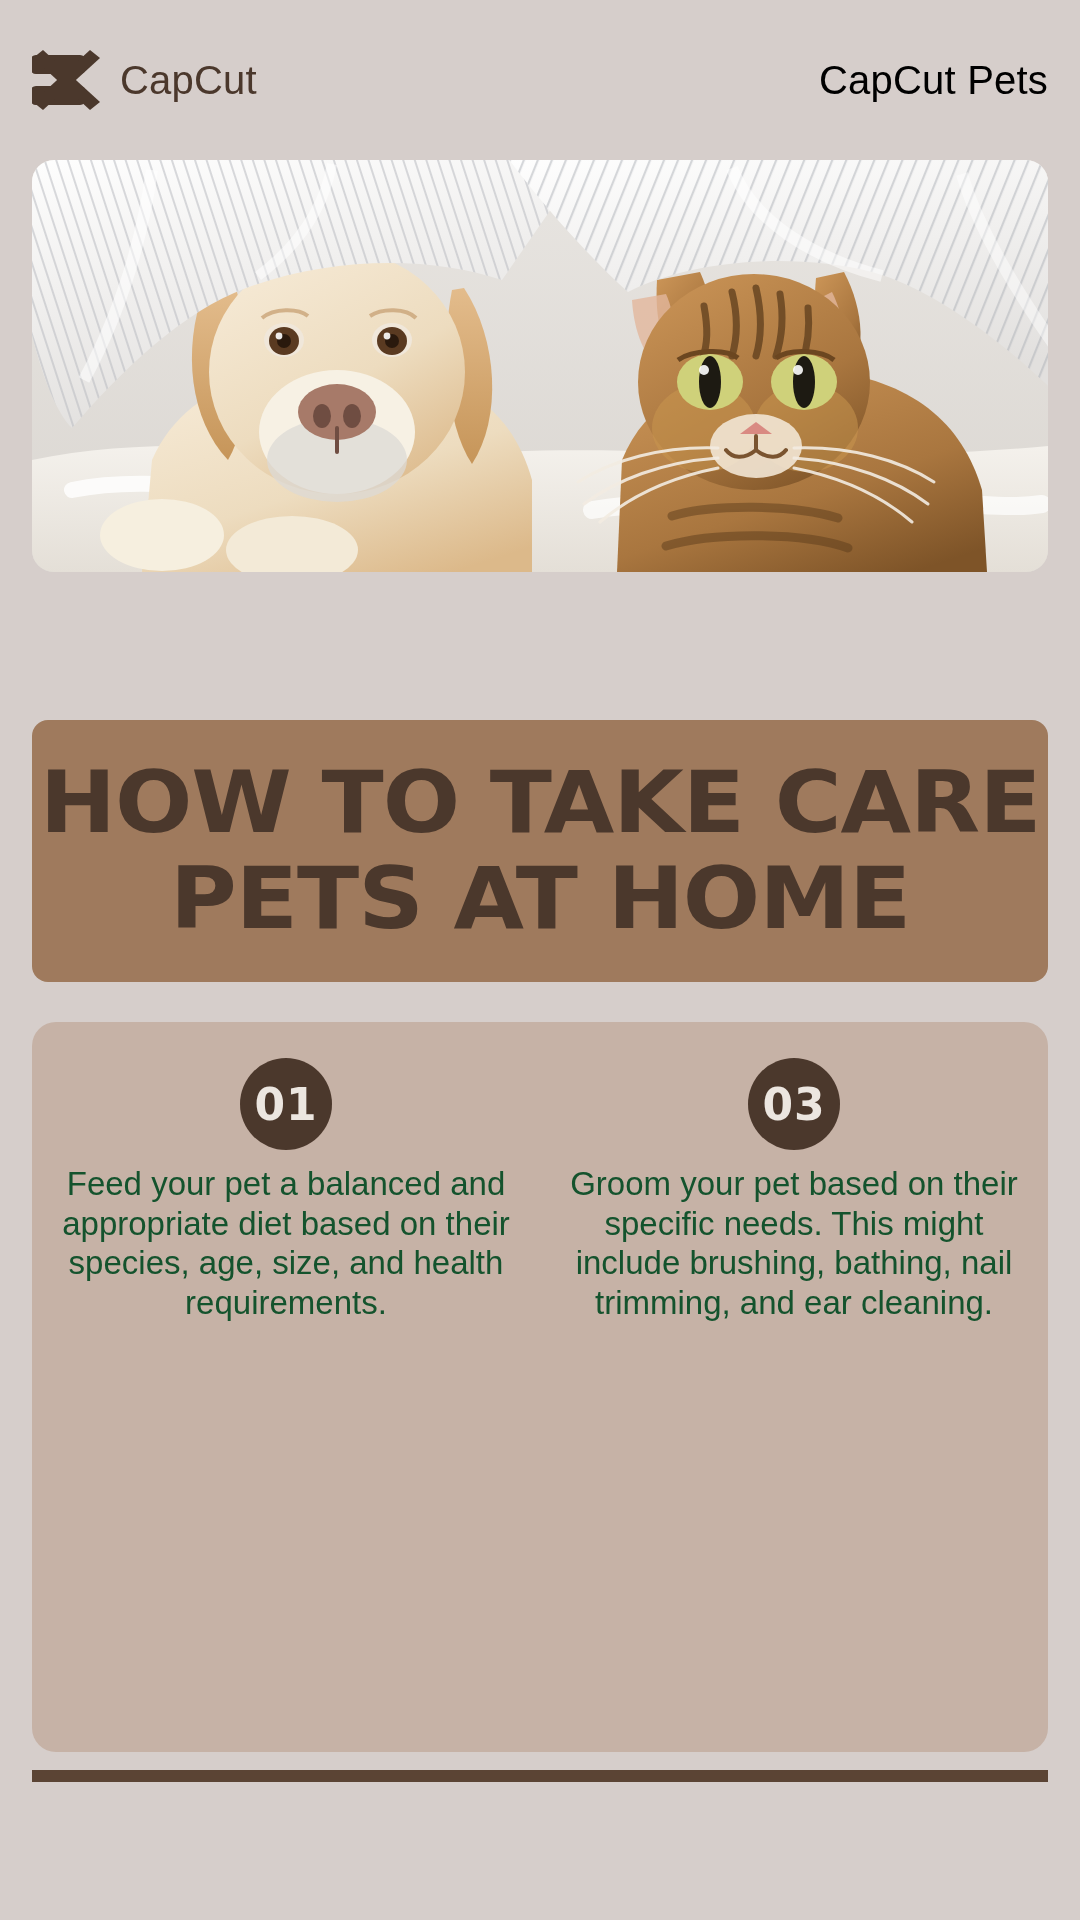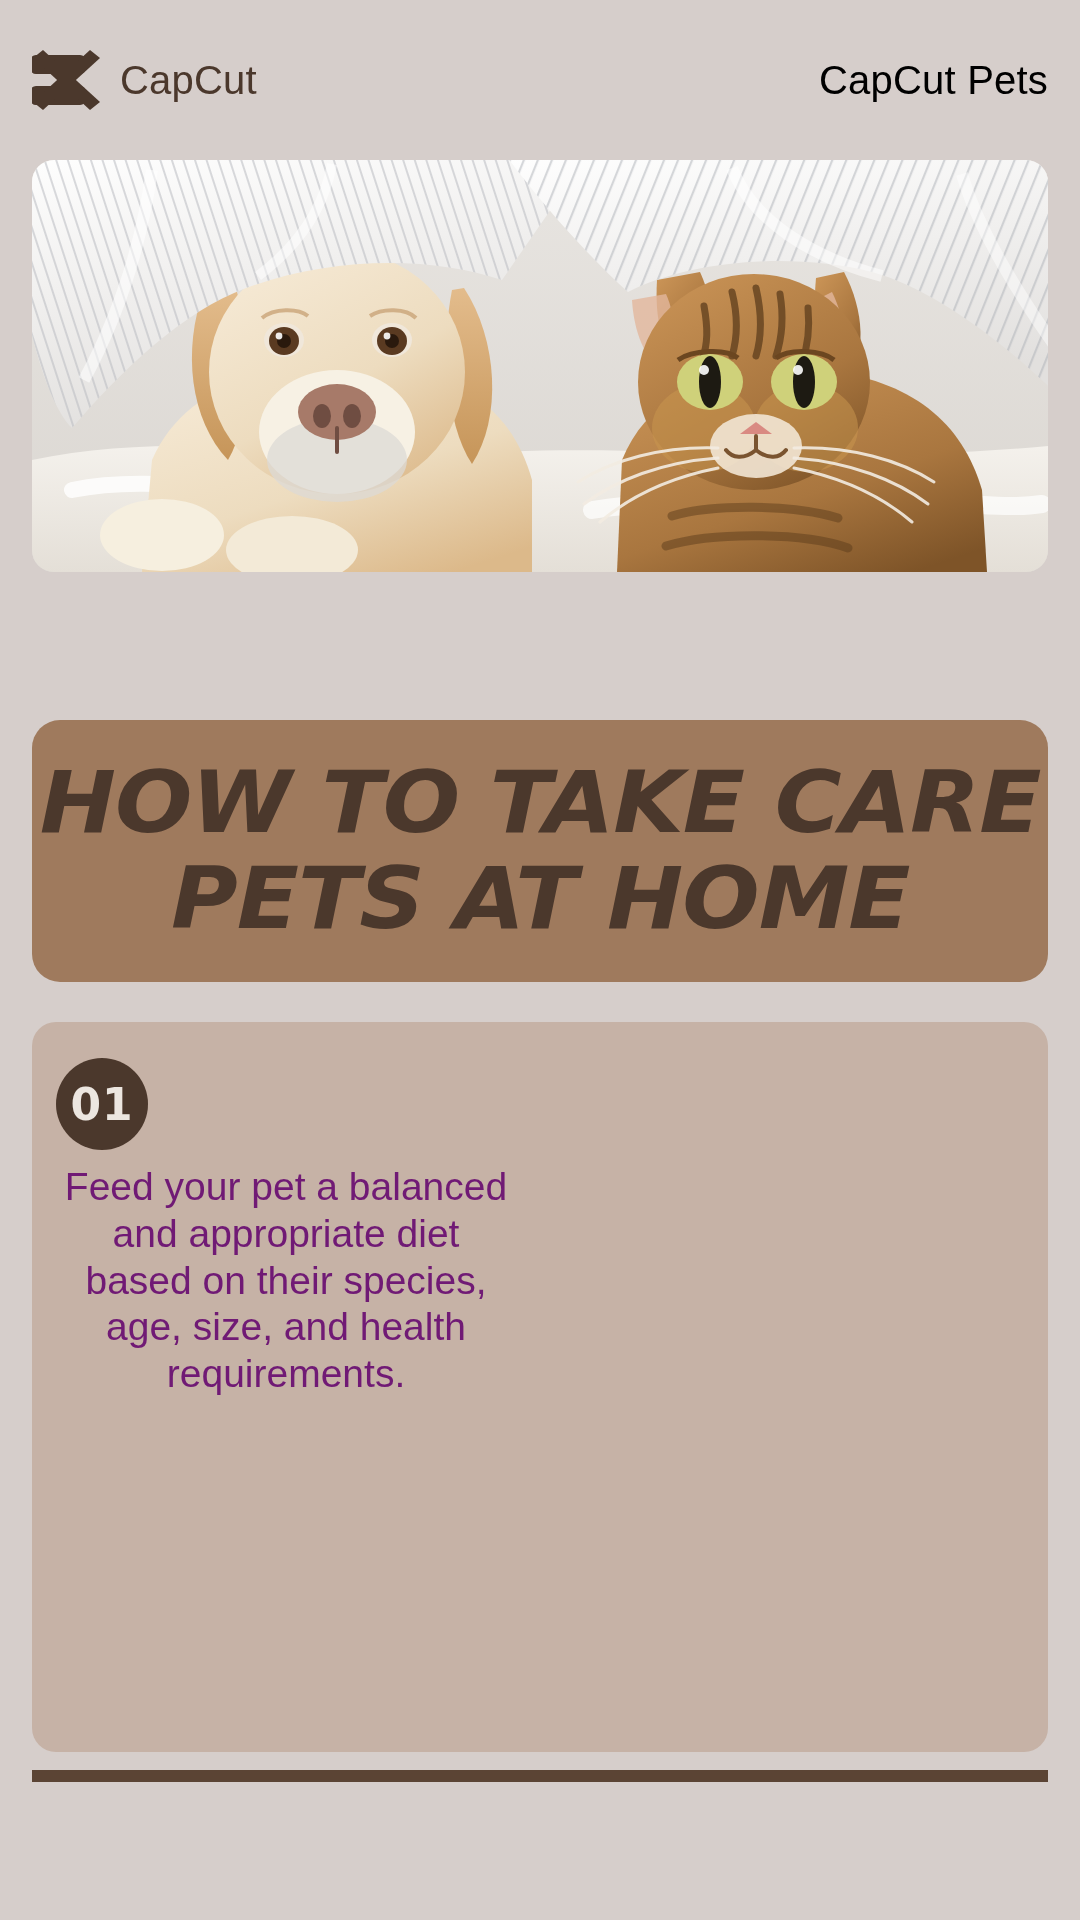--- a/index.html
+++ b/index.html
@@ -31,24 +31,23 @@
   
   .photo{
     position:absolute;left:32px;top:160px;width:1016px;height:412px;
     border-radius:22px;overflow:hidden;background:#e3e0dc;
   }
   .photo svg{display:block;width:100%;height:100%;}
 
   
   .title-banner{
     position:absolute;left:32px;top:720px;width:1016px;height:262px;
-    background:#9f7a5d;border-radius:28px;
+    background:#9f7a5d;border-radius:16px;
     display:flex;flex-direction:column;align-items:center;justify-content:center;
     box-sizing:border-box;
-    font-style:italic;
   }
   .title-line{
     color:#4b382c;
     font-family:"DejaVu Sans", sans-serif;
     font-weight:bold;
     font-size:86px;
     line-height:1.02;
     letter-spacing:-1px;
     transform:scaleX(1.06);
     text-align:center;
@@ -60,35 +59,35 @@
   .tips-card{
     position:absolute;left:32px;top:1022px;width:1016px;height:730px;
     background:#c6b2a6;border-radius:24px;
     box-sizing:border-box;padding:24px 0 0 0;
   }
   .tips-grid{
     display:grid;grid-template-columns:1fr 1fr;
     grid-template-rows:1fr 1fr;height:100%;
   }
   .tip{
-    display:flex;flex-direction:column;
+    display:flex;flex-direction:column;align-items:center;
     padding:12px 24px 0 24px;box-sizing:border-box;
   }
   .badge{
     width:92px;height:92px;border-radius:50%;
     background:#4b382c;color:#ece6e0;
     display:flex;align-items:center;justify-content:center;
     font-family:"DejaVu Sans", sans-serif;
     font-weight:bold;font-size:44px;letter-spacing:1px;
     flex:0 0 auto;
   }
   .tip-text{
     margin-top:14px;
-    color:#701a75;
-    font-size:39px;line-height:1.20;
+    color:#14532d;
+    font-size:33px;line-height:1.20;
     text-align:center;
     font-family:"Liberation Sans", sans-serif;
   }
 
   
   .footer{
     position:absolute;left:32px;top:1770px;width:1016px;
   }
   .rule{height:6px;background:#5b4434;width:100%;}
   .footer-row{
@@ -277,20 +276,24 @@
 
   <div class="tips-card">
     <div class="tips-grid">
 
       <div class="tip">
         <div class="badge">01</div>
         <div class="tip-text">Feed your pet a balanced and appropriate diet based on their species, age, size, and health requirements.</div>
       </div>
 
 
+      <div class="tip">
+        <div class="badge">03</div>
+        <div class="tip-text">Groom your pet based on their specific needs. This might include brushing, bathing, nail trimming, and ear cleaning.</div>
+      </div>
 
 
     </div>
   </div>
 
   <div class="footer">
     <div class="rule"></div>
     <div class="rule"></div>
   </div>
 

